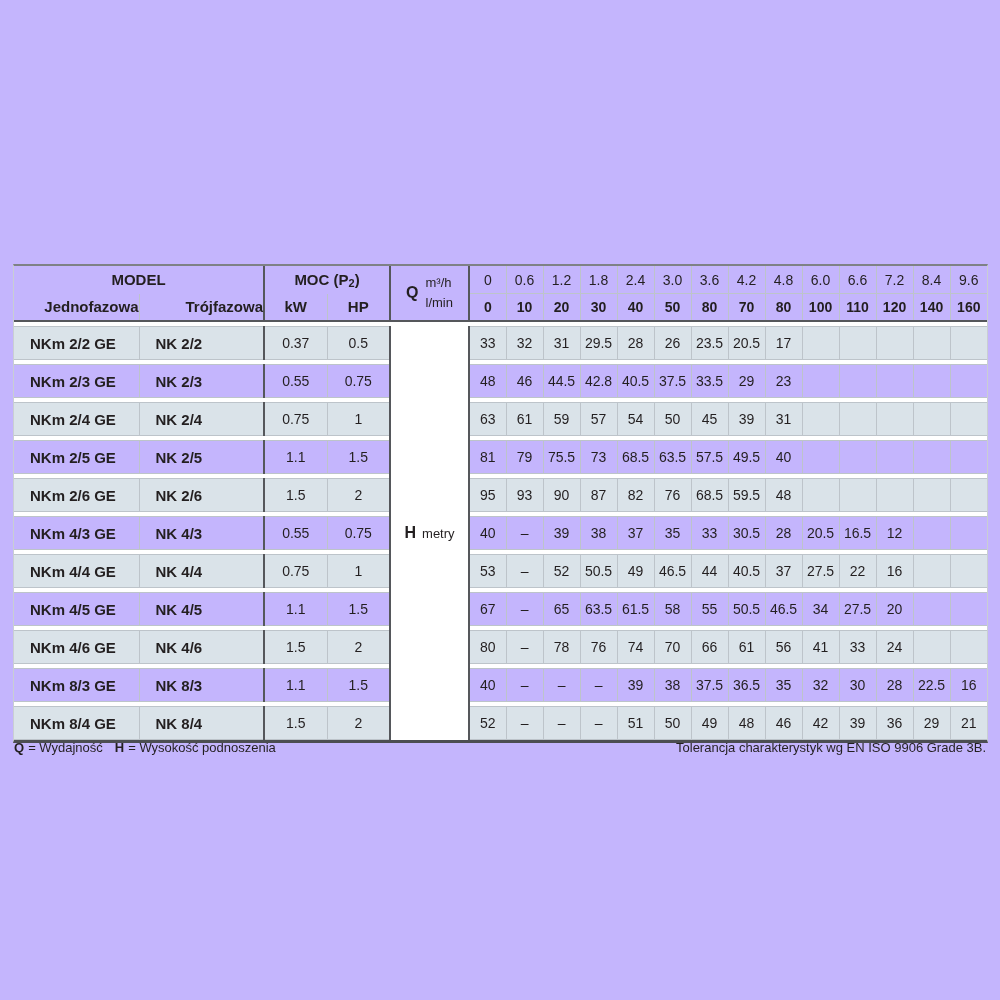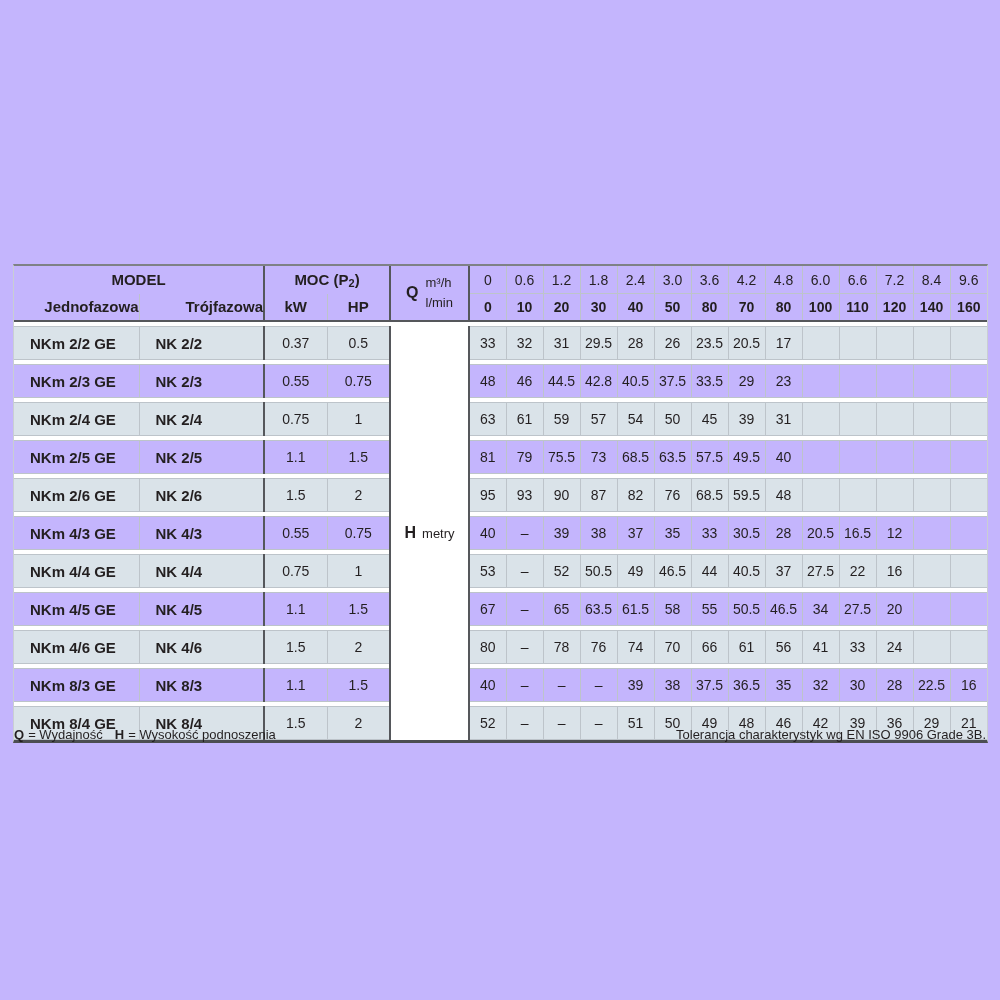--- a/index.html
+++ b/index.html
@@ -46,21 +46,21 @@
   .h-unit{font-size:13px; font-weight:normal;}
   td.spacer{height:4px; border:none; background:#ffffff;}
   .footer{
     position:absolute; left:14px; top:727px; width:972px;
     display:flex; justify-content:space-between; align-items:baseline;
     font-size:13px; color:var(--text);
   }
   .legend .sym{font-weight:bold;}
   .legend .txt{margin:0 12px 0 4px;}
   .legend .txt:last-child{margin-right:8px;}
-  .tolerance{font-size:13px;}
+  .tolerance{font-size:13px;margin-top:13px;}
 </style>
 </head>
 <body>
 
 <div class="page">
 
   <div class="table-wrap">
     <table>
       <colgroup>
         <col style="width:125px">

